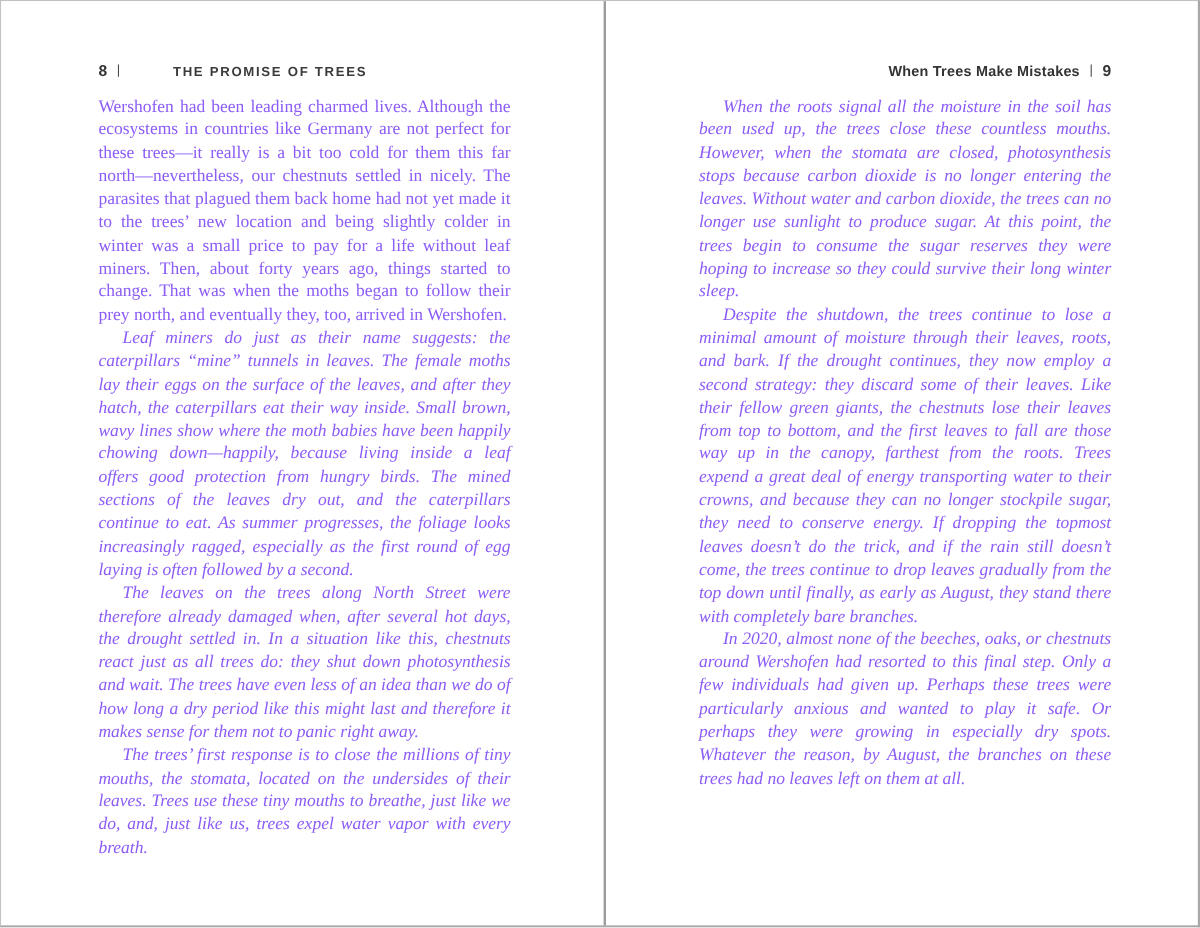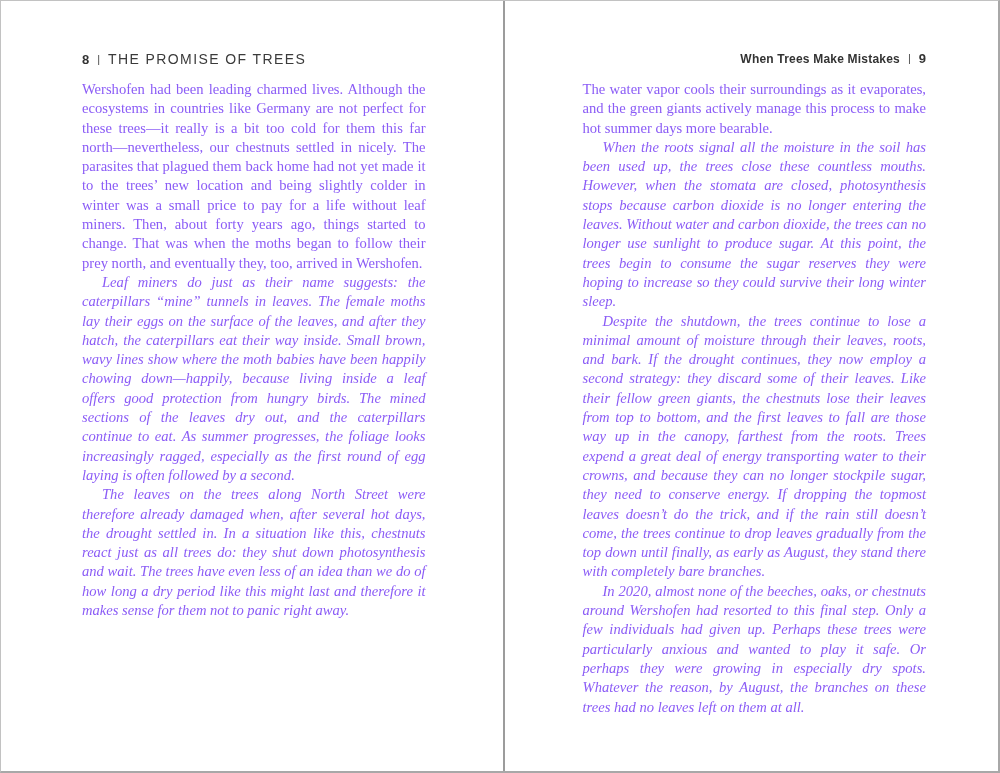--- a/index.html
+++ b/index.html
@@ -53,25 +53,26 @@
   }
   .head-sep {
     font-size: 11px;
     font-weight: 400;
     color: #4a4a4a;
     margin: 0 8px;
     position: relative;
     top: -1px;
   }
   .head-caps {
-    font-size: 14px;
-    font-weight: 400;
+    font-size: 11px;
+    font-weight: 700;
     letter-spacing: 1.4px;
     text-transform: uppercase;
     color: #3b3b3b;
+    margin-left: 36px;
   }
   .head-title {
     font-size: 12px;
     font-weight: 700;
     letter-spacing: 0.2px;
     color: #333333;
   }
   .body-text {
     font-family: "Liberation Serif", "DejaVu Serif", serif;
     font-size: 14.6px;
@@ -97,32 +98,32 @@
   <section class="page page-left">
     <header class="running-head rh-left">
       <span class="folio">8</span>
       <span class="head-sep">|</span>
       <span class="head-caps">THE PROMISE OF TREES</span>
     </header>
     <div class="body-text">
       <p>Wershofen had been leading charmed lives. Although the ecosystems in countries like Germany are not perfect for these trees—it really is a bit too cold for them this far north—nevertheless, our chestnuts settled in nicely. The parasites that plagued them back home had not yet made it to the trees’ new location and being slightly colder in winter was a small price to pay for a life without leaf miners. Then, about forty years ago, things started to change. That was when the moths began to follow their prey north, and eventually they, too, arrived in Wershofen.</p>
       <p class="ind">Leaf miners do just as their name suggests: the caterpillars “mine” tunnels in leaves. The female moths lay their eggs on the surface of the leaves, and after they hatch, the caterpillars eat their way inside. Small brown, wavy lines show where the moth babies have been happily chowing down—happily, because living inside a leaf offers good protection from hungry birds. The mined sections of the leaves dry out, and the caterpillars continue to eat. As summer progresses, the foliage looks increasingly ragged, especially as the first round of egg laying is often followed by a second.</p>
       <p class="ind">The leaves on the trees along North Street were therefore already damaged when, after several hot days, the drought settled in. In a situation like this, chestnuts react just as all trees do: they shut down photosynthesis and wait. The trees have even less of an idea than we do of how long a dry period like this might last and therefore it makes sense for them not to panic right away.</p>
+      <p class="ind">The trees’ first response is to close the millions of tiny mouths, the stomata, located on the undersides of their leaves. Trees use these tiny mouths to breathe, just like we do, and, just like us, trees expel water vapor with every breath.</p>
     </div>
   </section>
 
   <div class="gutter"></div>
 
   <section class="page page-right">
     <header class="running-head rh-right">
       <span class="head-title">When Trees Make Mistakes</span>
       <span class="head-sep">|</span>
       <span class="folio">9</span>
     </header>
     <div class="body-text">
-      <p>The water vapor cools their surroundings as it evaporates, and the green giants actively manage this process to make hot summer days more bearable.</p>
       <p class="ind">When the roots signal all the moisture in the soil has been used up, the trees close these countless mouths. However, when the stomata are closed, photosynthesis stops because carbon dioxide is no longer entering the leaves. Without water and carbon dioxide, the trees can no longer use sunlight to produce sugar. At this point, the trees begin to consume the sugar reserves they were hoping to increase so they could survive their long winter sleep.</p>
       <p class="ind">Despite the shutdown, the trees continue to lose a minimal amount of moisture through their leaves, roots, and bark. If the drought continues, they now employ a second strategy: they discard some of their leaves. Like their fellow green giants, the chestnuts lose their leaves from top to bottom, and the first leaves to fall are those way up in the canopy, farthest from the roots. Trees expend a great deal of energy transporting water to their crowns, and because they can no longer stockpile sugar, they need to conserve energy. If dropping the topmost leaves doesn’t do the trick, and if the rain still doesn’t come, the trees continue to drop leaves gradually from the top down until finally, as early as August, they stand there with completely bare branches.</p>
       <p class="ind">In 2020, almost none of the beeches, oaks, or chestnuts around Wershofen had resorted to this final step. Only a few individuals had given up. Perhaps these trees were particularly anxious and wanted to play it safe. Or perhaps they were growing in especially dry spots. Whatever the reason, by August, the branches on these trees had no leaves left on them at all.</p>
     </div>
   </section>
 
 </div>
 
 </body></html>

